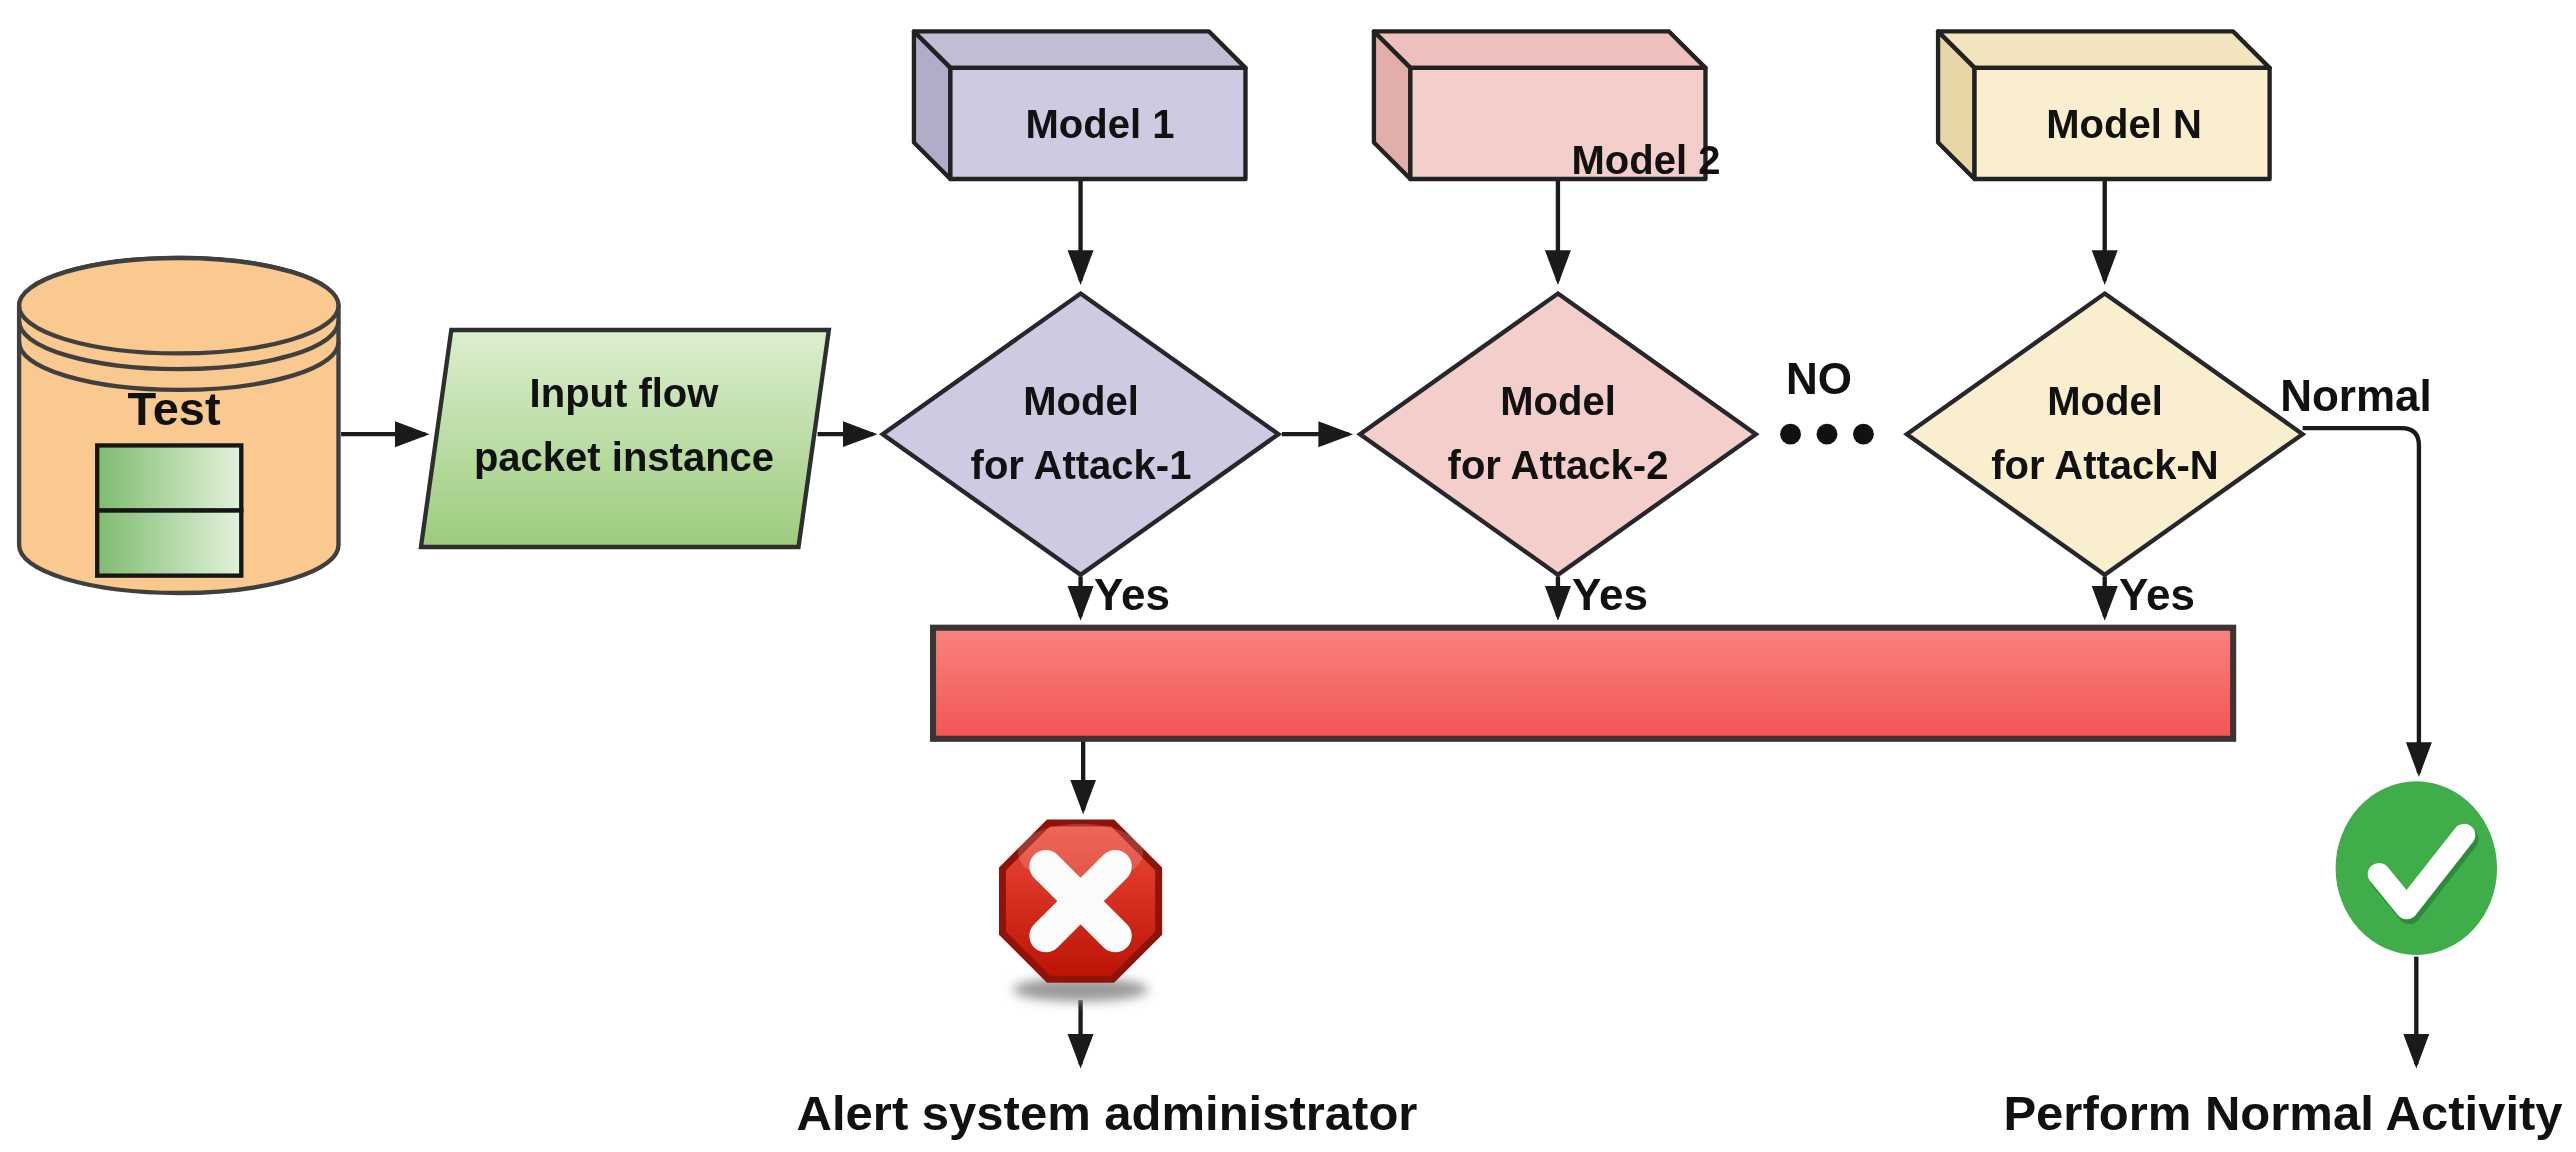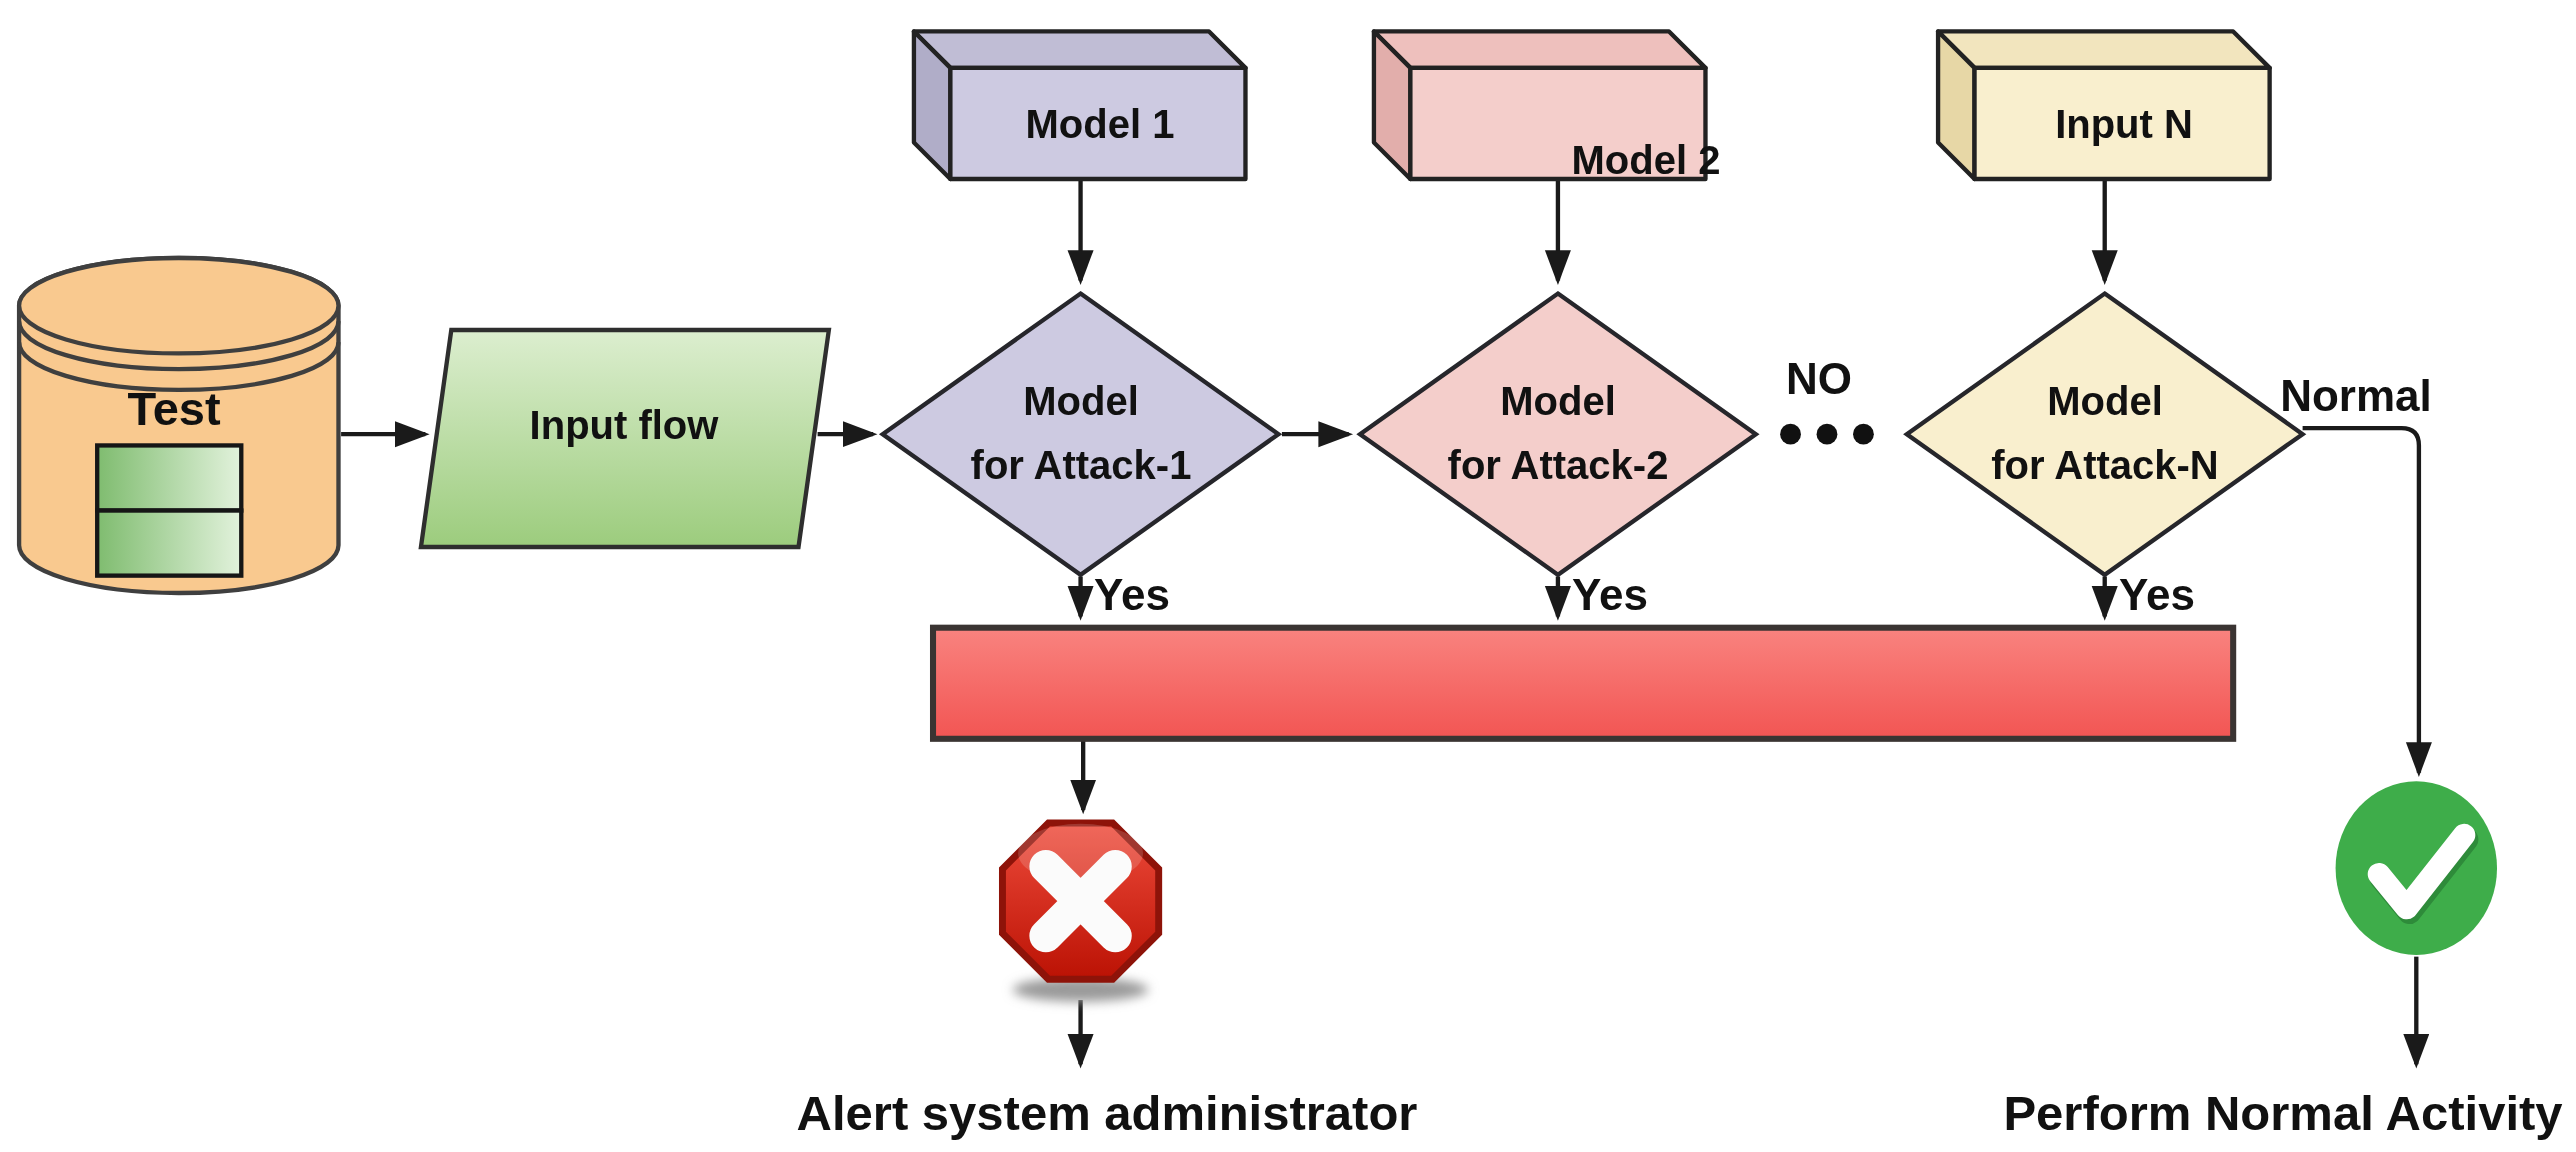--- a/index.html
+++ b/index.html
@@ -127,25 +127,26 @@
       <ellipse cx="2784" cy="1000" rx="93" ry="100" fill="#3EAD4A"></ellipse>
       <path d="M2741,1007 L2773,1046 L2839,962" stroke="#2E8B3A" stroke-width="27" fill="none" stroke-linecap="round" stroke-linejoin="round" transform="translate(3,5)"></path>
       <path d="M2741,1007 L2773,1046 L2839,962" stroke="#ffffff" stroke-width="26" fill="none" stroke-linecap="round" stroke-linejoin="round"></path>
     </g>
   </svg>
 
   <div class="lbl f54" style="left:174px;top:408px;">Test</div>
 
   <div class="lbl f46 two-line" style="left:624px;top:425px;">
     <div>Input flow</div>
+    <div>packet instance</div>
   </div>
 
   <div class="lbl f46" style="left:1100px;top:124px;">Model 1</div>
   <div class="lbl f46" style="left:1646px;top:124px;margin-top:36px;">Model 2</div>
-  <div class="lbl f46" style="left:2124px;top:124px;">Input N</div>
+  <div class="lbl f46" style="left:2124px;top:124px;">Model N</div>
 
   <div class="lbl f46 two-line" style="left:1081px;top:433px;">
     <div>Model</div>
     <div>for Attack-1</div>
   </div>
   <div class="lbl f46 two-line" style="left:1558px;top:433px;">
     <div>Model</div>
     <div>for Attack-2</div>
   </div>
   <div class="lbl f46 two-line" style="left:2105px;top:433px;">

